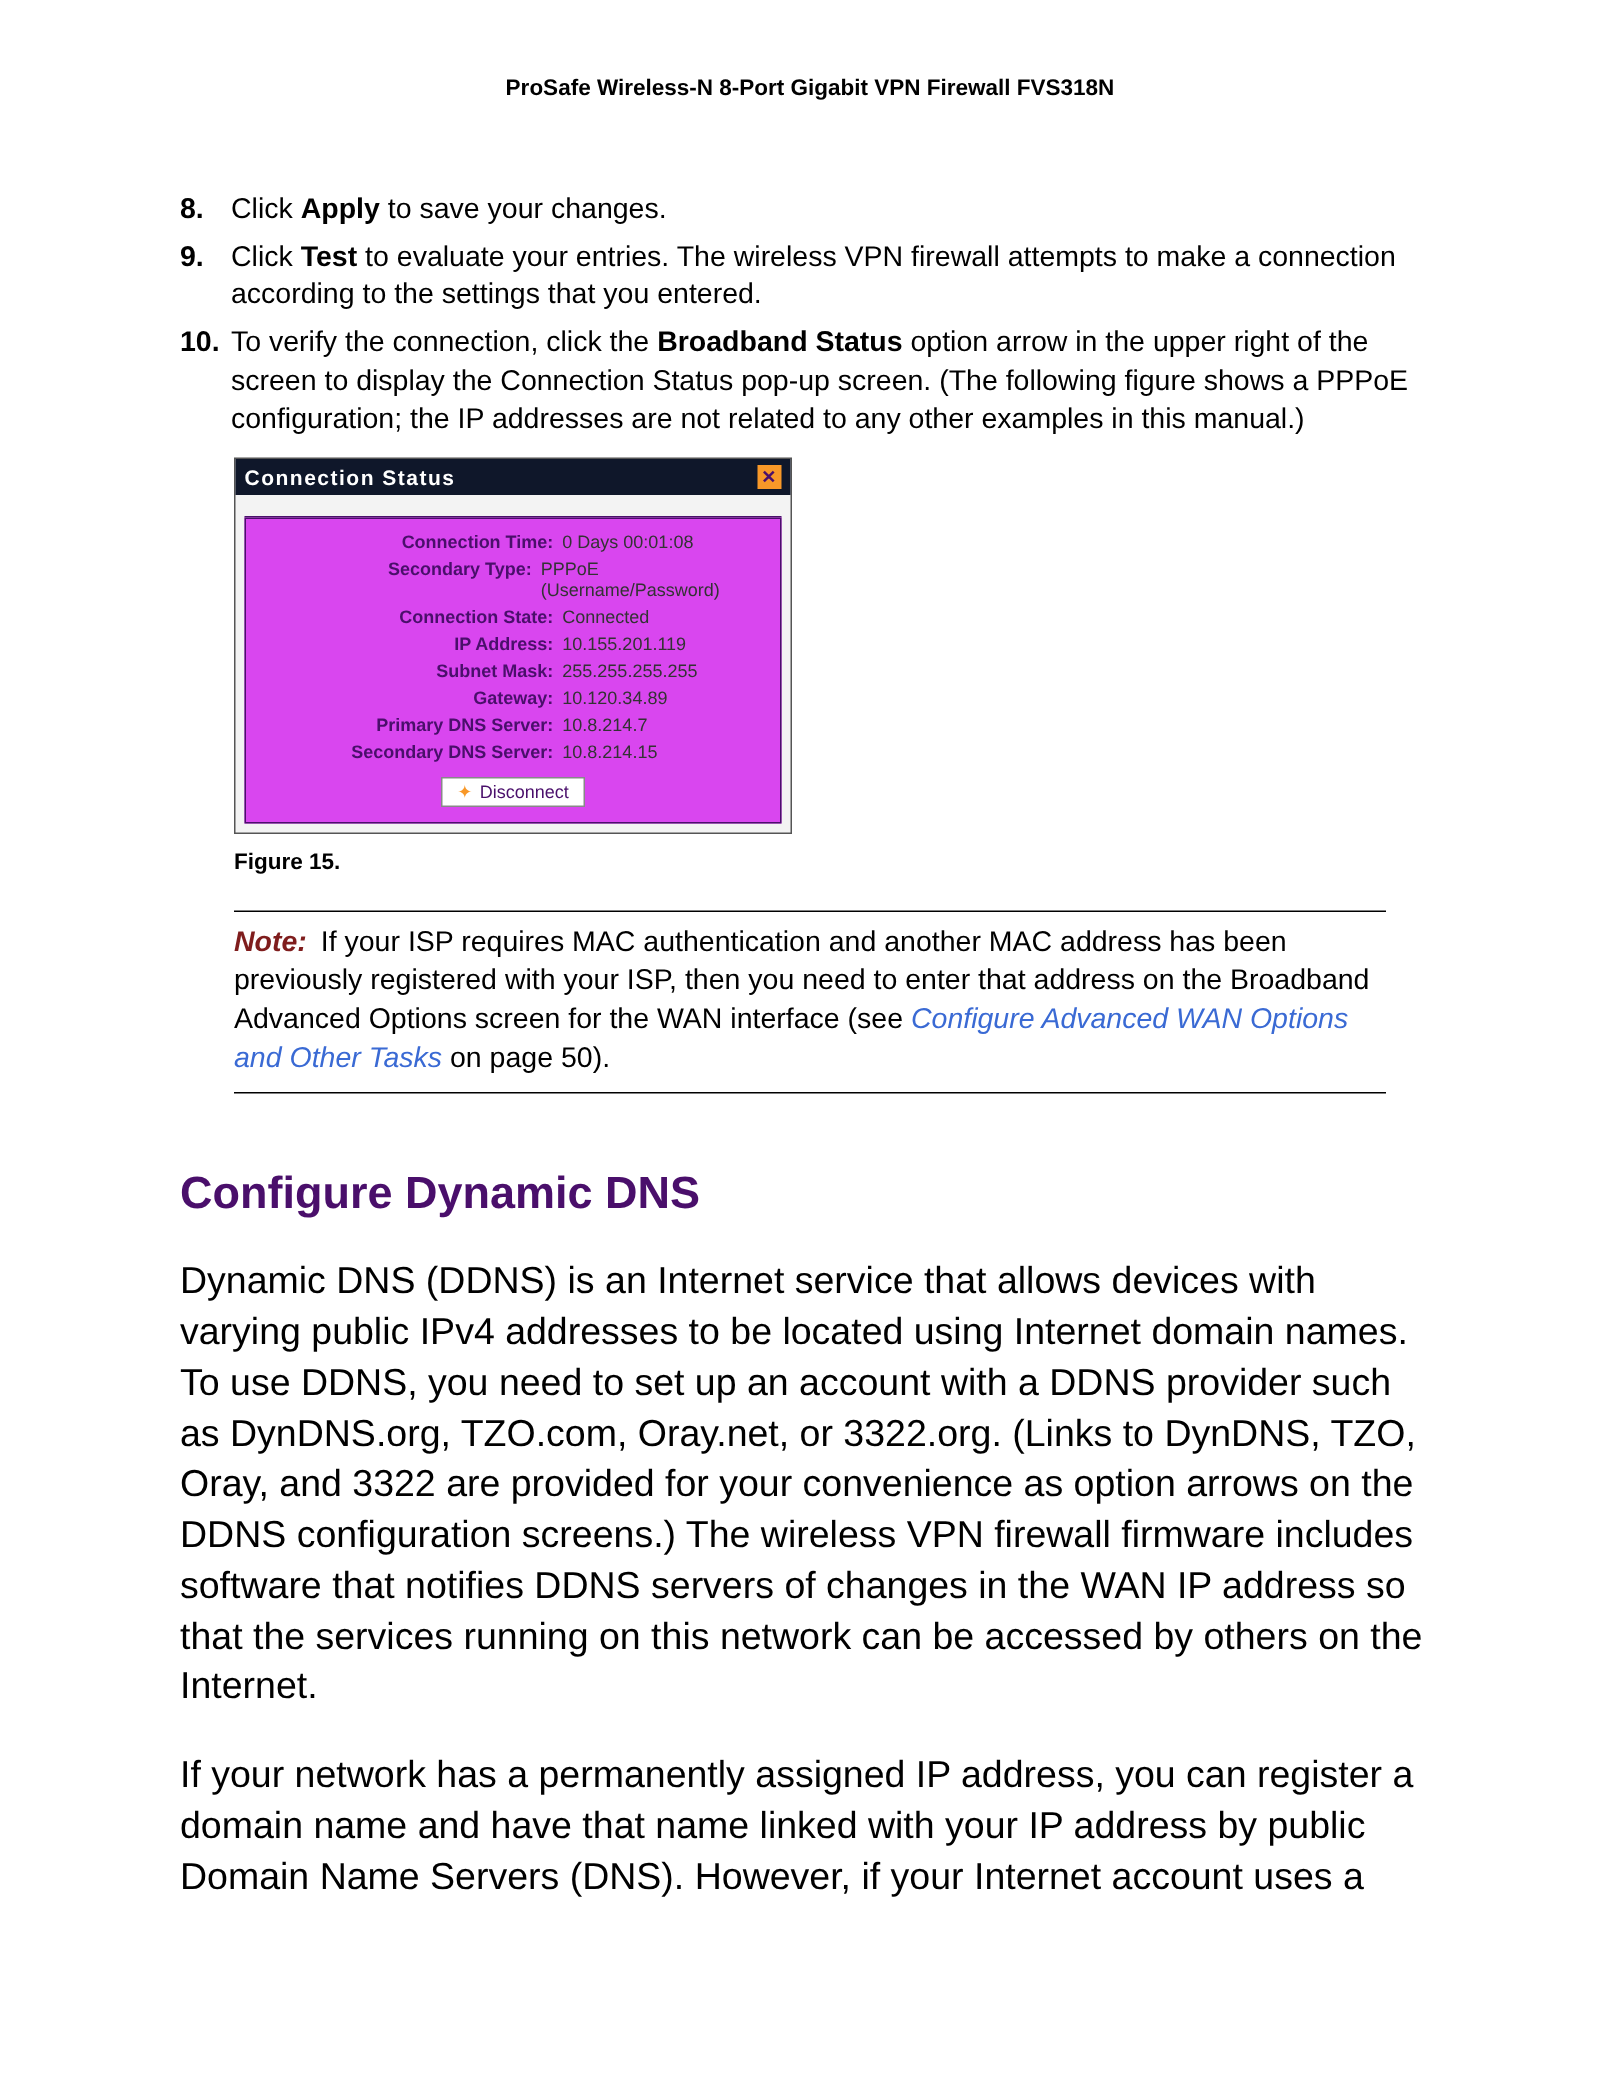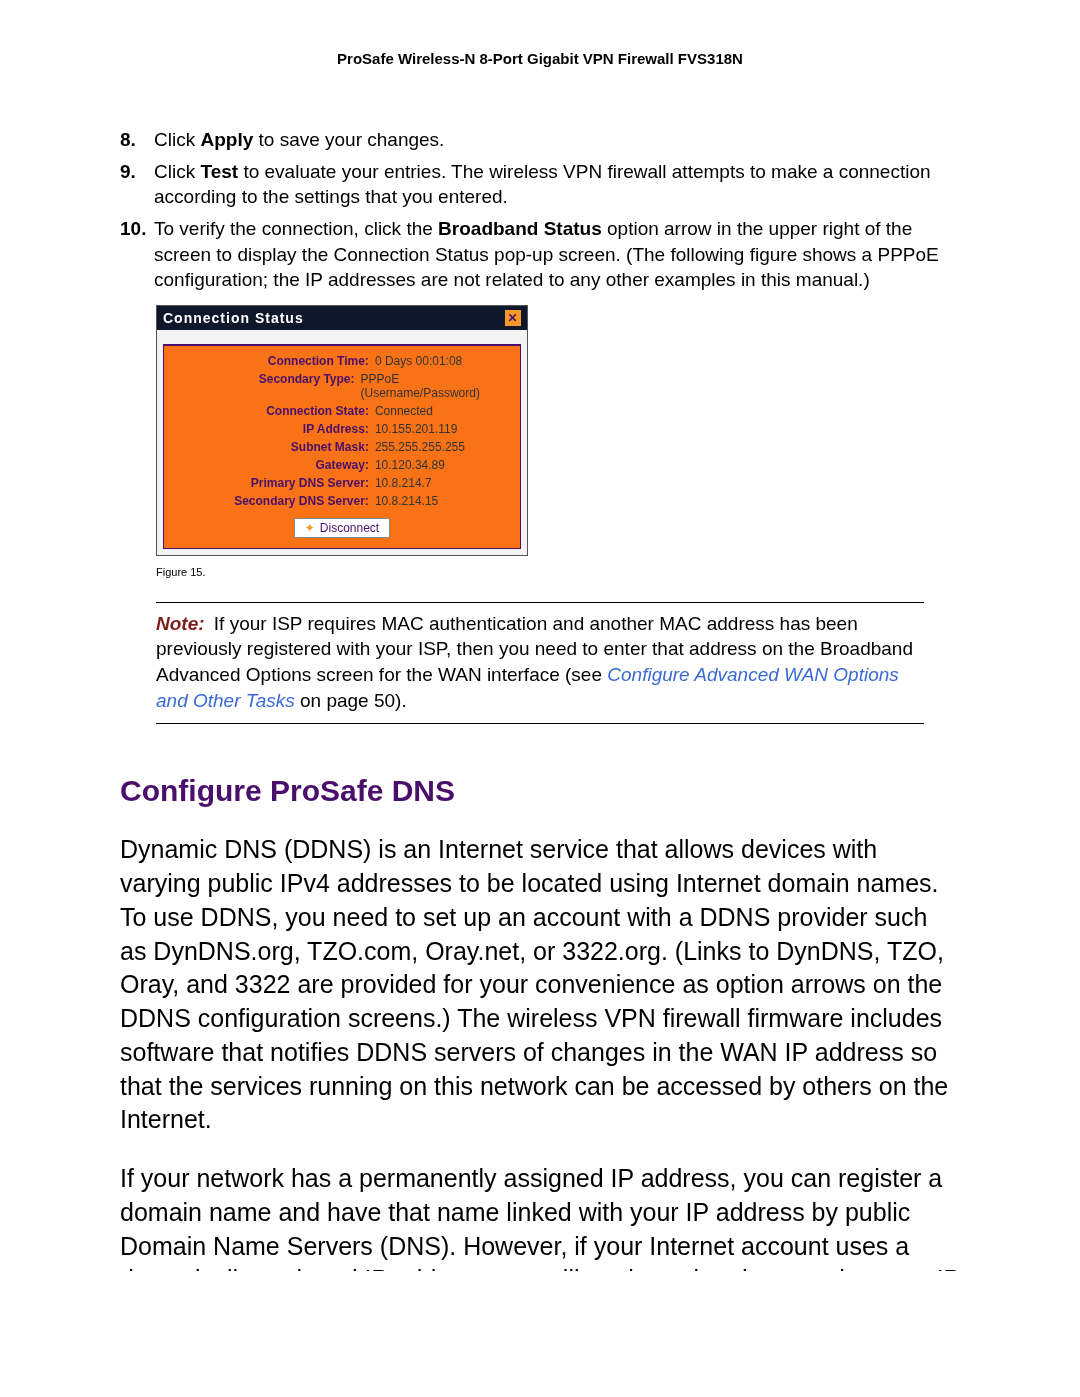--- a/index.html
+++ b/index.html
@@ -63,21 +63,21 @@
     display:flex; align-items:center; justify-content:center;
     font-size: 12px;
     color: #4a0f6b;
     font-weight: bold;
     line-height: 1;
   }
   .popup-inner { padding: 6px; font-size: 12px; }
   .popup-divider-outer { height: 1px; background:#4a0f6b; margin-top:8px; }
   .popup-section {
     border: 1px solid #4a0f6b;
-    background:#f97316;
+    background:#d946ef;
     padding: 6px 0 10px 0;
   }
   .popup-row {
     display:flex;
     padding: 2px 10px;
   }
   .popup-label {
     color: #4a0f6b;
     font-weight: bold;
     width: 58%;
@@ -92,22 +92,22 @@
     font-size: 12px;
     padding: 2px 10px;
     color:#4a0f6b;
     display:inline-flex;
     align-items:center;
     gap:5px;
   }
   .popup-btn-icon { color:#f89828; font-size:12px; }
 
   .figure-caption {
-    font-weight: normal;
-    font-size: 11px;
+    font-weight: bold;
+    font-size: 15px;
     margin: 10px 0 24px 36px;
   }
 
   
   .note-block {
     margin: 0 36px;
     border-top: 1px solid #000;
     border-bottom: 1px solid #000;
     padding: 8px 0 10px 0;
     font-size: 19px;
@@ -238,21 +238,21 @@
 
   <div class="figure-caption">Figure 15.</div>
 
   <div class="note-block">
     <span class="note-label">Note:</span>
     <span class="note-indent">If your ISP requires MAC authentication and another MAC address has been previously registered with your ISP, then you need to enter that address on the Broadband Advanced Options screen for the WAN interface (see </span>
     <span class="note-link">Configure Advanced WAN Options and Other Tasks</span>
     <span> on page 50).</span>
   </div>
 
-  <h2 class="section-heading">Configure ProSafe DNS</h2>
+  <h2 class="section-heading">Configure Dynamic DNS</h2>
 
   <p class="body-para">Dynamic DNS (DDNS) is an Internet service that allows devices with varying public IPv4 addresses to be located using Internet domain names. To use DDNS, you need to set up an account with a DDNS provider such as DynDNS.org, TZO.com, Oray.net, or 3322.org. (Links to DynDNS, TZO, Oray, and 3322 are provided for your convenience as option arrows on the DDNS configuration screens.) The wireless VPN firewall firmware includes software that notifies DDNS servers of changes in the WAN IP address so that the services running on this network can be accessed by others on the Internet.</p>
   <p class="body-para">If your network has a permanently assigned IP address, you can register a domain name and have that name linked with your IP address by public Domain Name Servers (DNS). However, if your Internet account uses a dynamically assigned IP address, you will not know in advance what your IP address will be, and the address can change frequently—hence, the need for a commercial DDNS service, which allows you to register an extension to its domain, and restores DNS requests for the resulting fully qualified domain name (FQDN) to your frequently changing IP address.</p>
 
   <div class="footer-rule"></div>
   <div class="footer-line1">IPv4 and IPv6 Internet and Broadband Settings</div>
   <div class="footer-page">35</div>
 
 </div>
 

